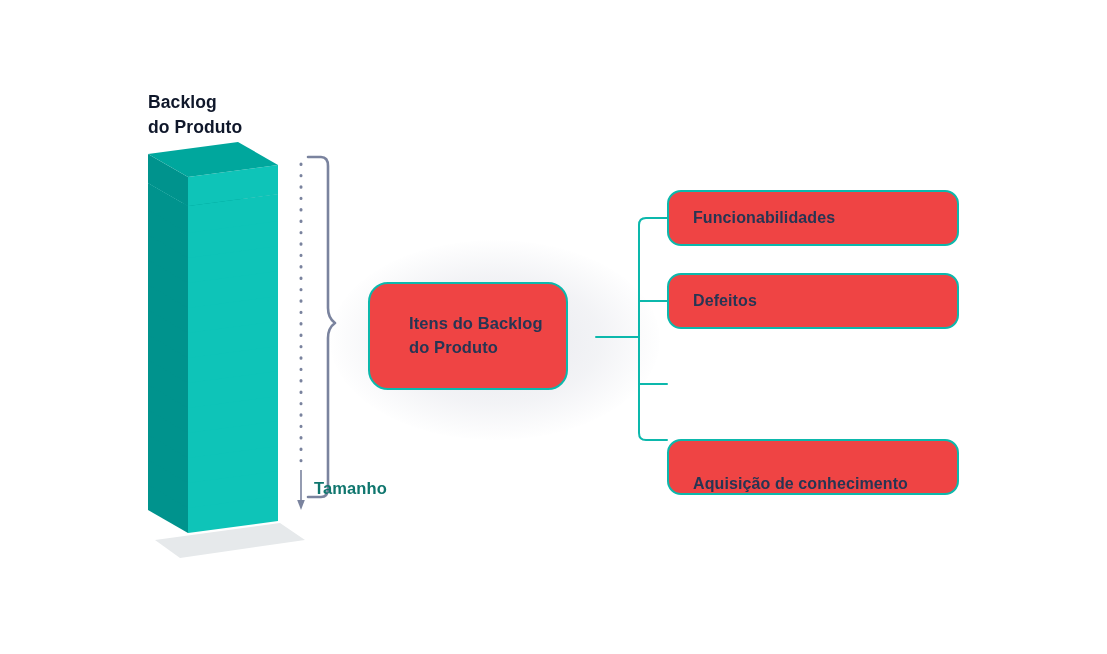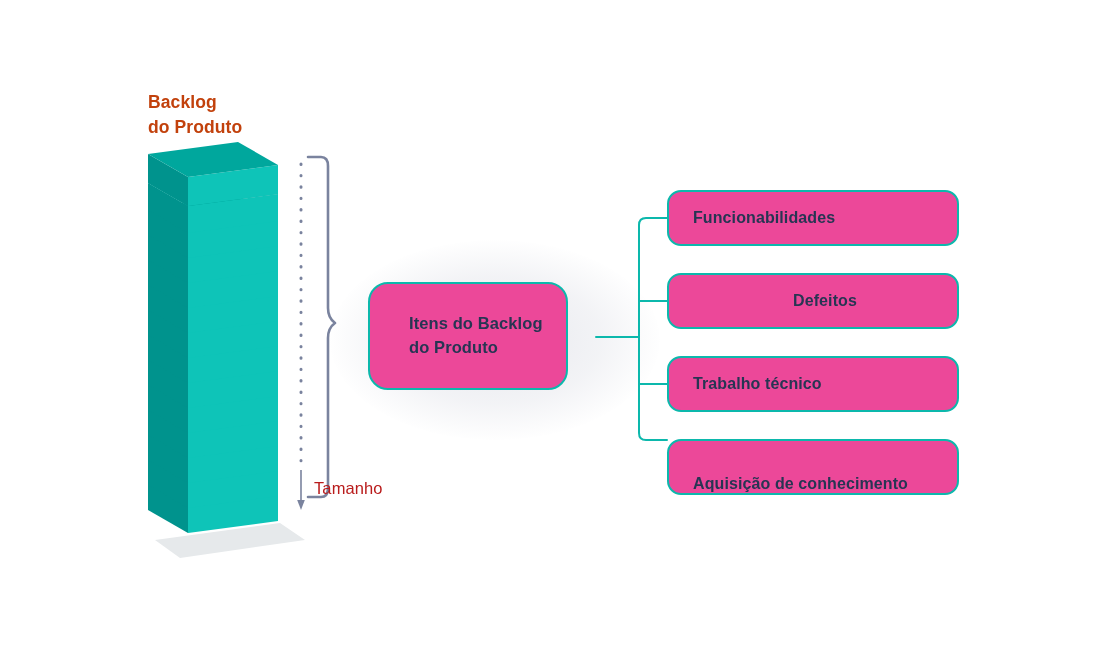--- a/index.html
+++ b/index.html
@@ -33,21 +33,21 @@
                 rgba(255,255,255,0) 72%);
     pointer-events: none;
   }
 
   
   .stack-title {
     position: absolute;
     left: 148px;
     top: 90px;
     width: 220px;
-    color: #c2410c;
+    color: #0f172a;
     font-size: 17.5px;
     font-weight: bold;
     line-height: 1.42;
     letter-spacing: 0.1px;
   }
 
   
   #stack-wrap {
     position: absolute;
     left: 130px;
@@ -61,41 +61,41 @@
   #measure-svg {
     position: absolute;
     left: 290px;
     top: 148px;
     display: block;
   }
   .tamanho-label {
     position: absolute;
     left: 314px;
     top: 479px;
-    color: #b91c1c;
+    color: #0f766e;
     font-size: 16.5px;
-    font-weight: normal;
+    font-weight: bold;
     letter-spacing: 0.1px;
     white-space: nowrap;
   }
 
   
   #connector-svg {
     position: absolute;
     left: 588px;
     top: 180px;
     display: block;
   }
 
   
   .node {
     position: absolute;
     border: 2px solid #0cb8ac;
     border-radius: 14px;
-    background: #ec4899;
+    background: #ef4444;
     display: flex;
     align-items: center;
     color: #273553;
     font-weight: bold;
     letter-spacing: 0.1px;
   }
   .node-center {
     left: 368px;
     top: 282px;
     width: 200px;
@@ -106,21 +106,21 @@
     line-height: 1.45;
   }
   .node-leaf {
     left: 667px;
     width: 292px;
     height: 56px;
     padding-left: 24px;
     font-size: 16px;
   }
   .leaf-0 { top: 190px; }
-  .leaf-1 { top: 273px; justify-content: center; }
+  .leaf-1 { top: 273px; }
   .leaf-2 { top: 356px; }
   .leaf-3 { top: 439px; align-items: flex-end; }
 </style>
 </head>
 <body>
 
 <div id="canvas">
 
   <div class="center-glow"></div>
 
@@ -232,20 +232,17 @@
       <div>do Produto</div>
     </div>
   </div>
 
   <div class="node node-leaf leaf-0">
     <span>Funcionabilidades</span>
   </div>
   <div class="node node-leaf leaf-1">
     <span>Defeitos</span>
   </div>
-  <div class="node node-leaf leaf-2">
-    <span>Trabalho técnico</span>
-  </div>
   <div class="node node-leaf leaf-3">
     <span>Aquisição de conhecimento</span>
   </div>
 
 </div>
 
 </body></html>

